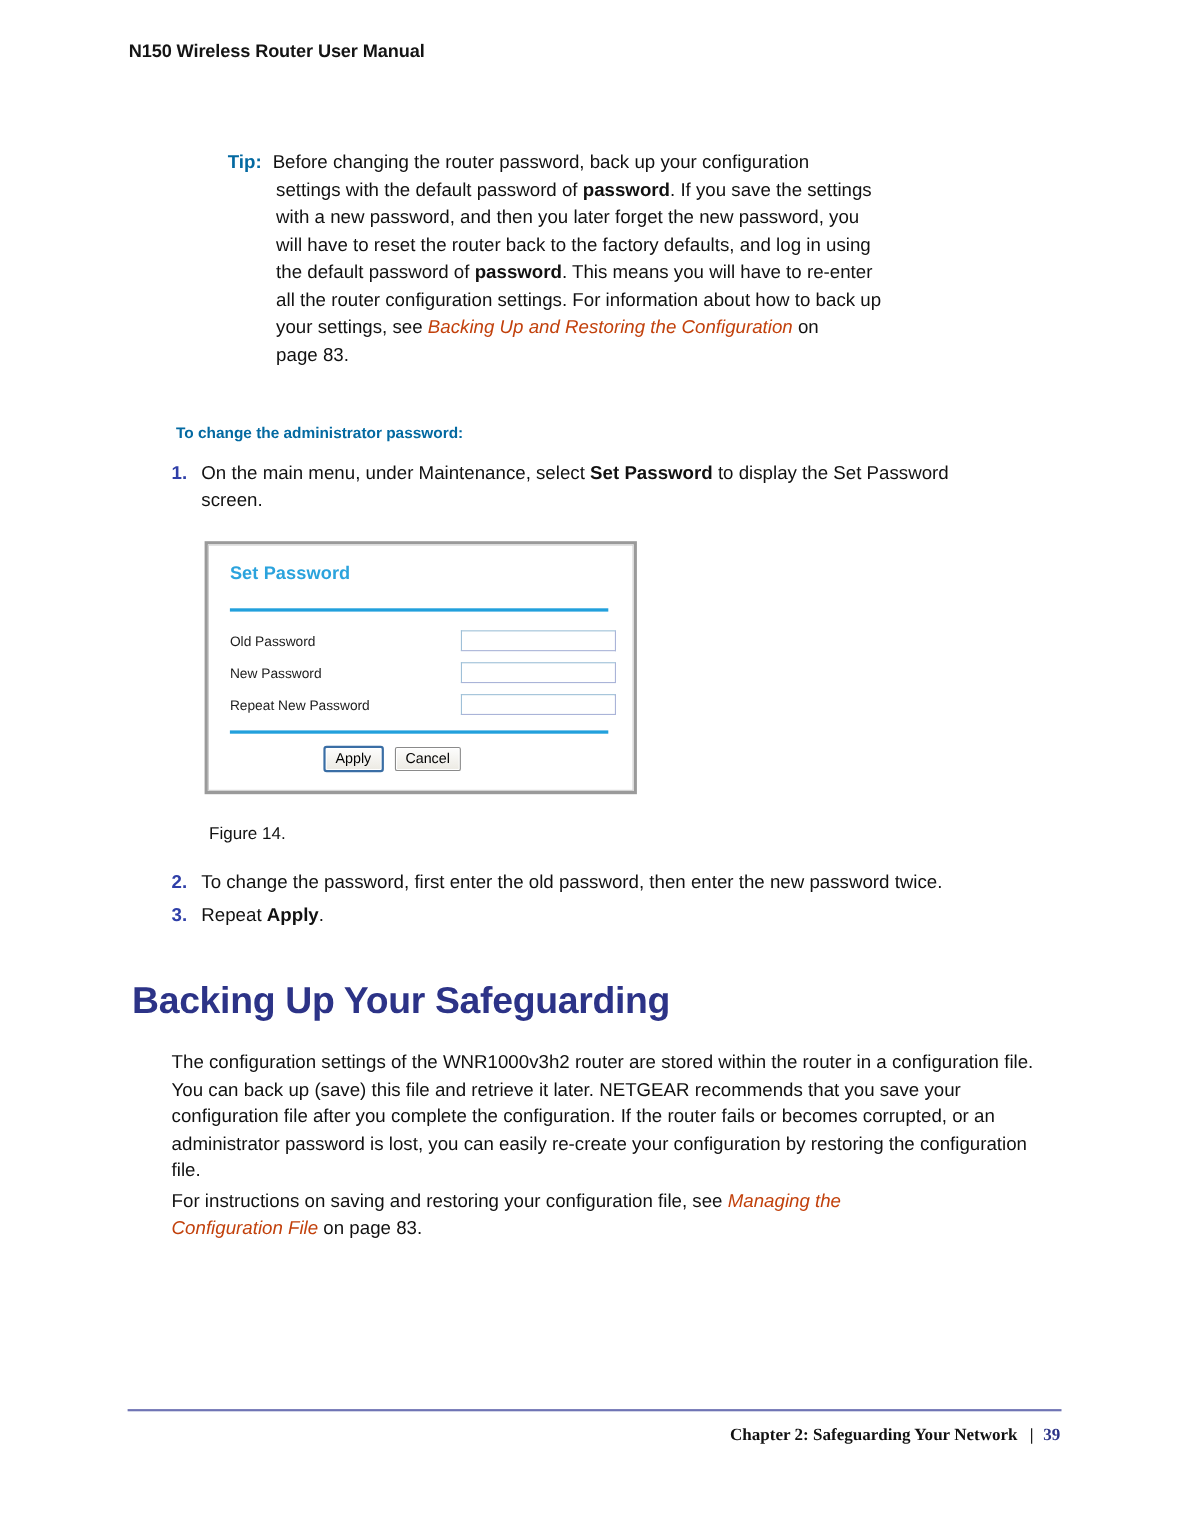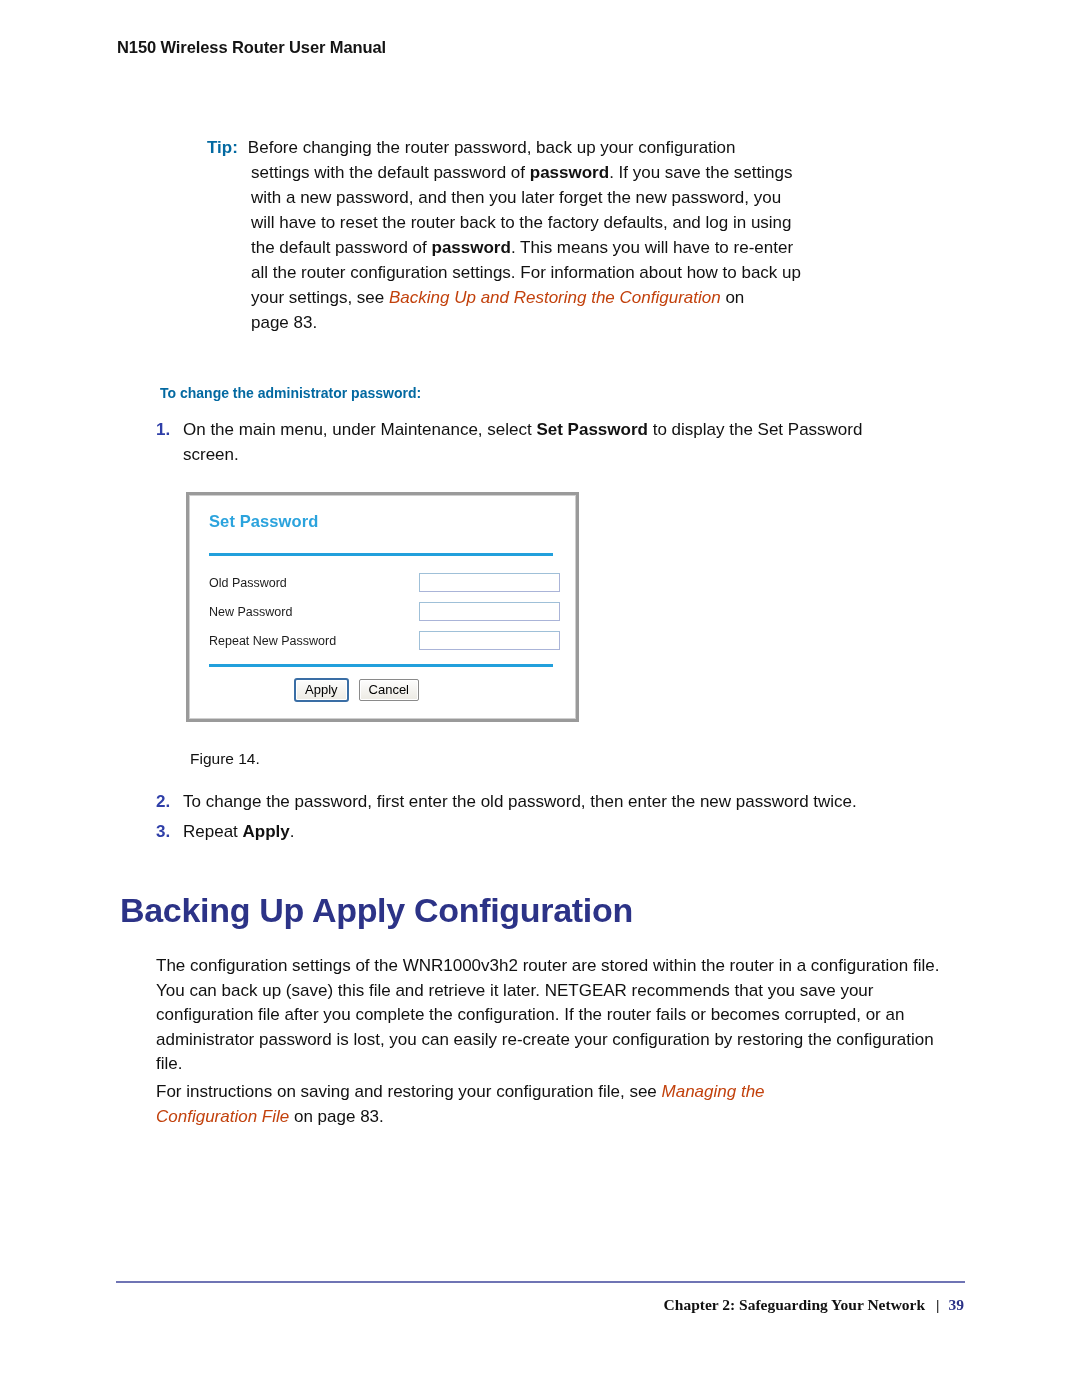--- a/index.html
+++ b/index.html
@@ -329,21 +329,21 @@
   <div class="step" id="step-2">
     <span class="step-num">2.</span>
     <span class="step-body">To change the password, first enter the old password, then enter the new password twice.</span>
   </div>
 
   <div class="step" id="step-3">
     <span class="step-num">3.</span>
     <span class="step-body"><span>Repeat </span><b class="inline-bold">Apply</b><span>.</span></span>
   </div>
 
-  <h1 class="section-heading">Backing Up Apply Configuration</h1>
+  <h1 class="section-heading">Backing Up Your Safeguarding</h1>
 
   <p class="body-para" id="para-1">The configuration settings of the WNR1000v3h2 router are stored within the router in a configuration file. You can back up (save) this file and retrieve it later. NETGEAR recommends that you save your configuration file after you complete the configuration. If the router fails or becomes corrupted, or an administrator password is lost, you can easily re-create your configuration by restoring the configuration file.</p>
 
   <p class="body-para" id="para-2"><span>For instructions on saving and restoring your configuration file, see </span><i class="xref">Managing the Configuration File</i><span> on page 83.</span></p>
 
   <div class="footer-rule"></div>
   <div class="footer-text"><span>Chapter 2:  Safeguarding Your Network</span><span class="footer-sep">|</span><span class="footer-page">39</span></div>
 
 </div>
 

